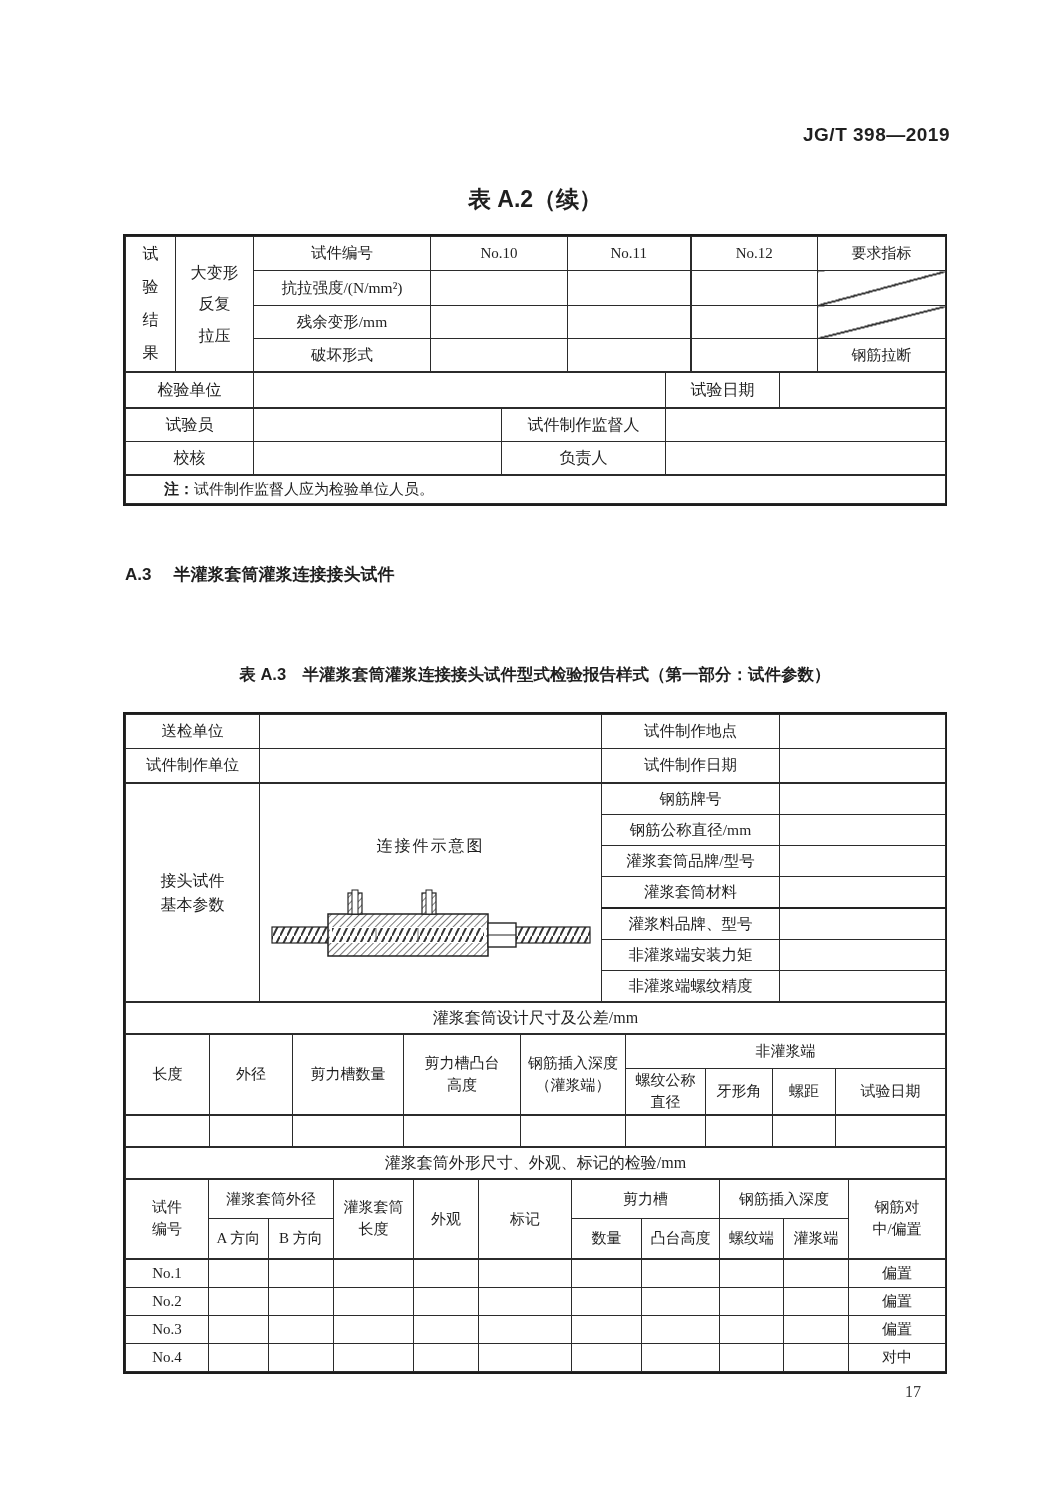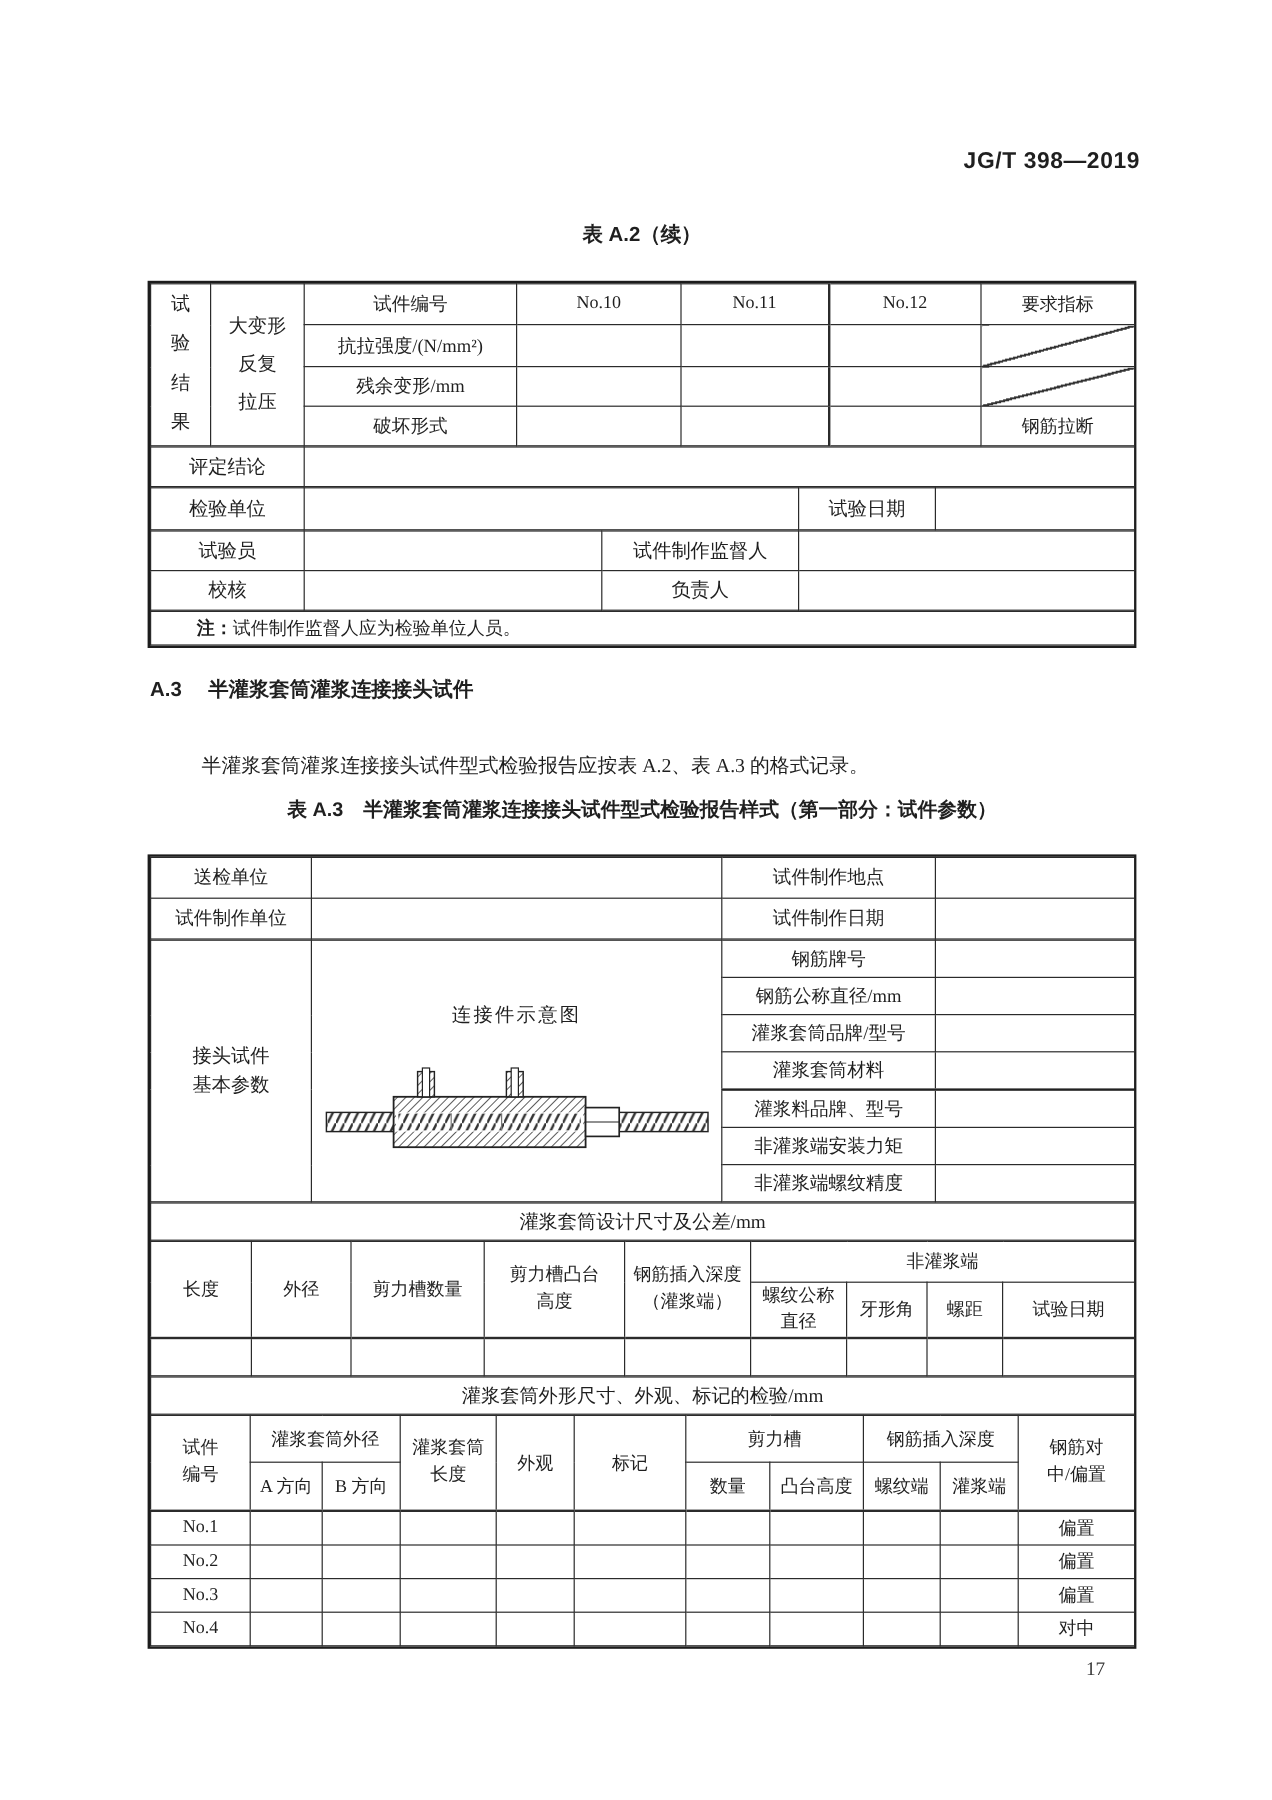--- a/index.html
+++ b/index.html
@@ -4,21 +4,21 @@
 <style>
   html,body{margin:0;padding:0;background:#e9e9e9;}
   .page{position:relative;width:1060px;height:1500px;background:#ffffff;
         font-family:"Liberation Serif","DejaVu Serif",serif;color:#1f1f1f;overflow:hidden;}
   .abs{position:absolute;}
   .std-code{top:124px;left:740px;width:210px;text-align:right;
             font-family:"Liberation Sans","DejaVu Sans",sans-serif;
             font-weight:600;font-size:19px;letter-spacing:.5px;}
   .cap{left:123px;width:824px;text-align:center;
        font-family:"Liberation Sans","DejaVu Sans",sans-serif;font-weight:bold;}
-  .cap-a2{top:184px;font-size:17px;}
+  .cap-a2{top:184px;font-size:23px;}
   .cap-a3{top:664px;font-size:16.5px;}
   .heading-a3{top:563px;left:125px;font-family:"Liberation Sans","DejaVu Sans",sans-serif;
               font-weight:bold;font-size:17px;}
   .heading-a3 .hno{margin-right:22px;}
   .para{top:627px;left:168px;font-size:16.5px;}
   .pageno{top:1383px;left:883px;width:60px;text-align:center;font-size:16px;color:#3a3a3a;}
 
   .wrap{position:absolute;left:123px;width:820px;border:2px solid #1c1c1c;}
   table{border-collapse:collapse;table-layout:fixed;width:820px;}
   td{border:1px solid #2b2b2b;font-size:15px;text-align:center;vertical-align:middle;
@@ -96,32 +96,20 @@
       <tr class="h32">
         <td class="lbl">破坏形式</td>
         <td></td>
         <td></td>
         <td class="bl2"></td>
         <td>钢筋拉断</td>
       </tr>
     </tbody>
       </table>
 
-    <table>
-      <colgroup>
-          <col style="width:128px">
-          <col style="width:692px">
-        </colgroup>
-      <tbody>
-          <tr class="h32">
-        <td class="big">评定结论</td>
-        <td></td>
-      </tr>
-    </tbody>
-      </table>
 
     <table>
       <colgroup>
           <col style="width:128px">
           <col style="width:412px">
           <col style="width:114px">
           <col style="width:166px">
         </colgroup>
       <tbody>
           <tr class="h34">
@@ -164,21 +152,20 @@
           <tr class="h27">
         <td class="note-cell"><b>注：</b><span>试件制作监督人应为检验单位人员。</span></td>
       </tr>
     </tbody>
       </table>
   </div>
 
   <div class="abs heading-a3">
     <span class="hno">A.3</span><span>半灌浆套筒灌浆连接接头试件</span>
   </div>
-  <div class="abs para">半灌浆套筒灌浆连接接头试件型式检验报告应按表 A.2、表 A.3 的格式记录。</div>
   <div class="abs cap cap-a3">表 A.3　半灌浆套筒灌浆连接接头试件型式检验报告样式（第一部分：试件参数）</div>
 
   <div class="wrap" style="top:712px">
 
     <table>
       <colgroup>
           <col style="width:134px">
           <col style="width:342px">
           <col style="width:178px">
           <col style="width:166px">

